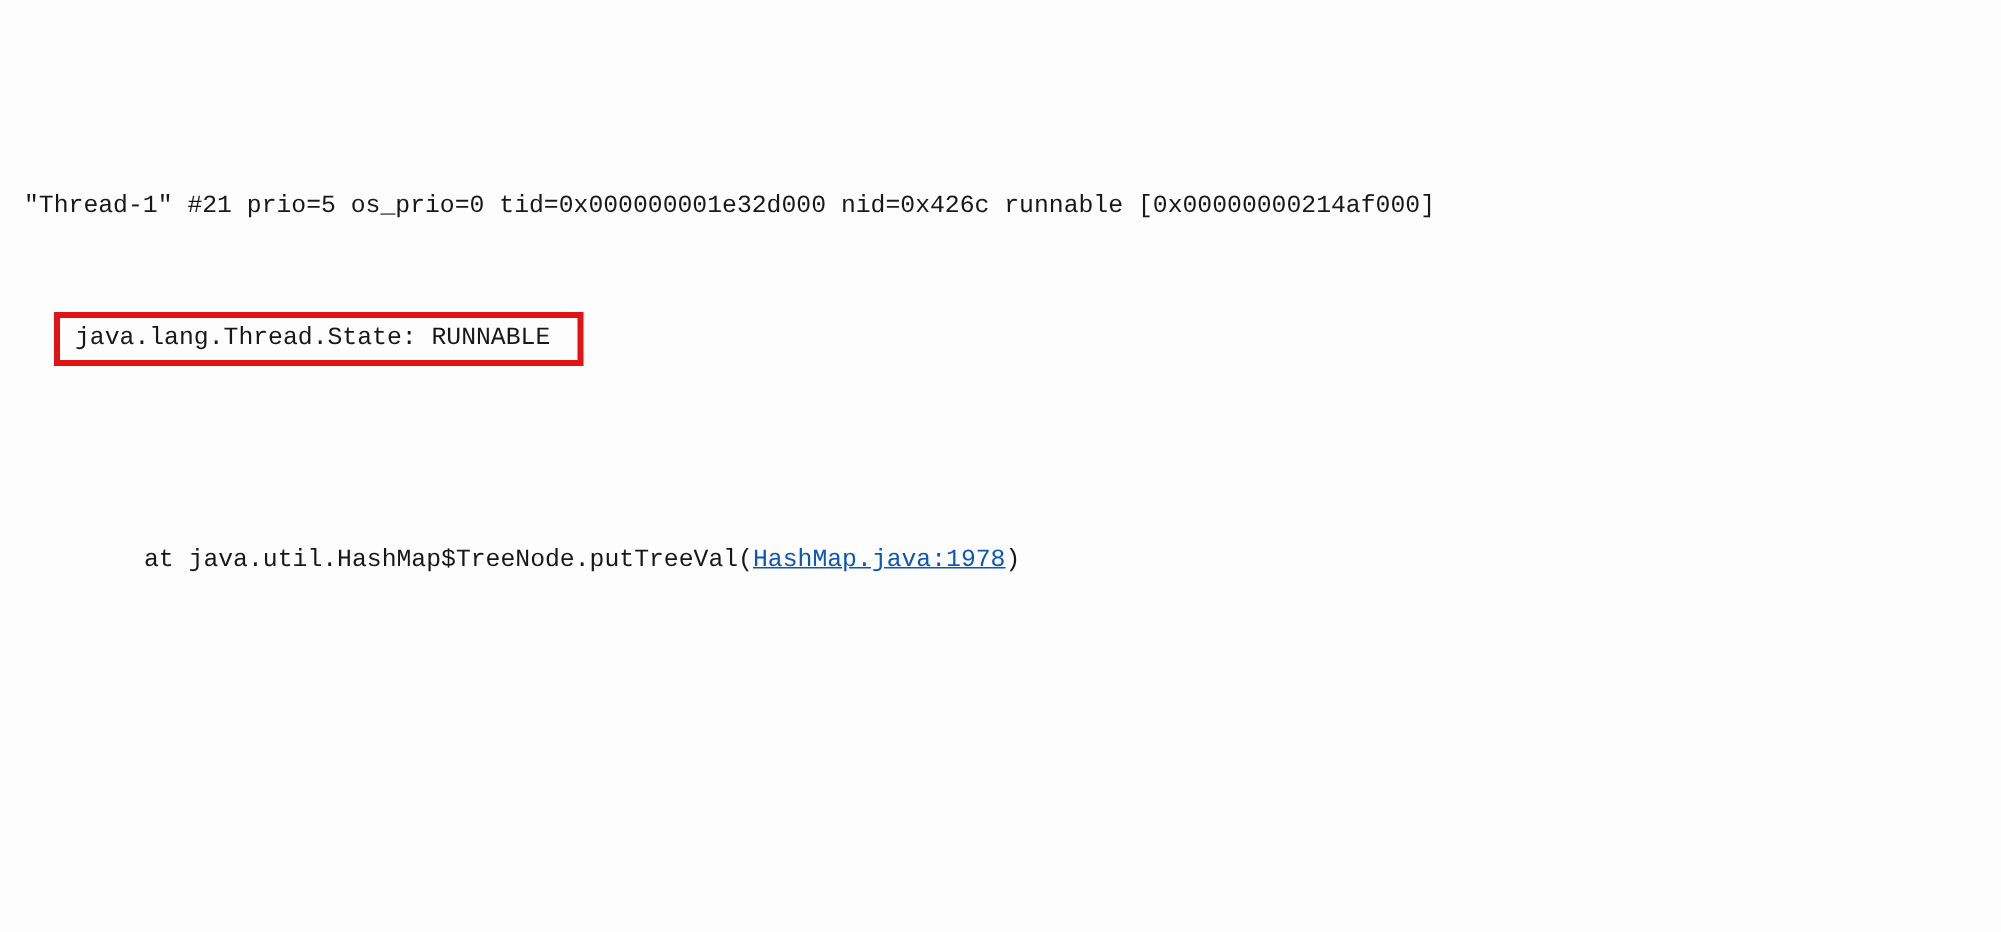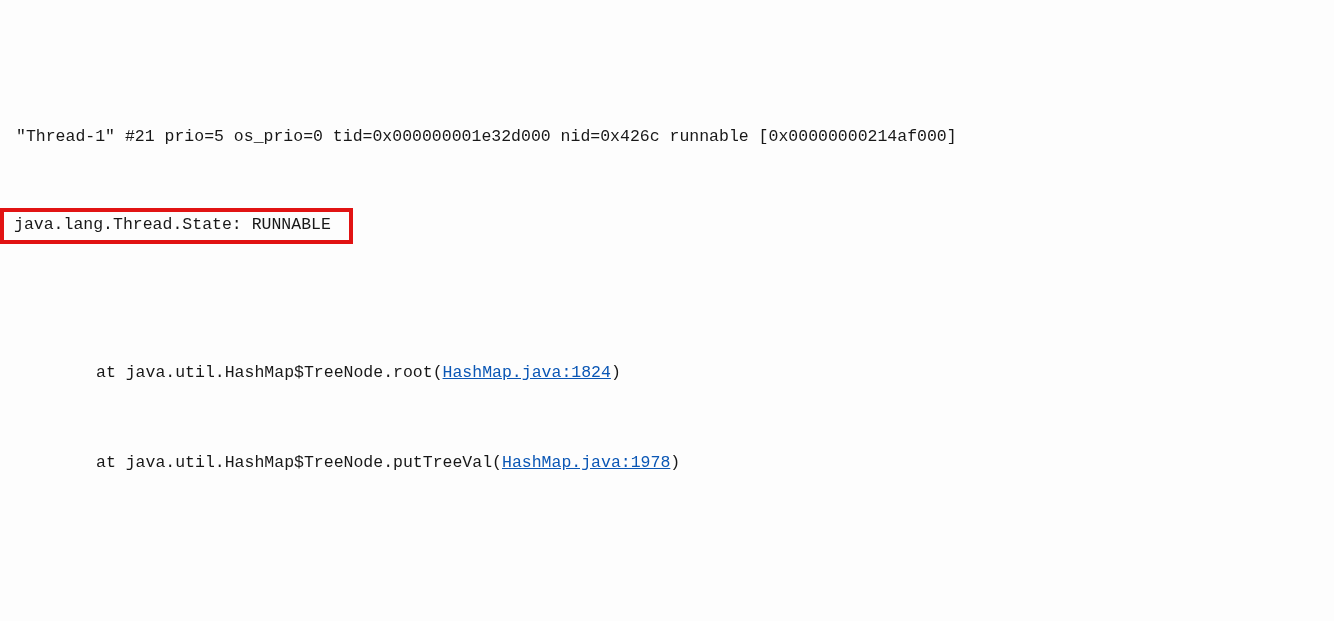--- a/index.html
+++ b/index.html
@@ -17,20 +17,21 @@
   .dump {
     padding: 2px 0 0 0;
     white-space: pre;
   }
   .thread-header {
     padding-left: 16px;
     color: #181818;
   }
   .state-line {
     display: inline-block;
+    margin-left: 36px;
     border: 4px solid #e11313;
     padding: 2px 18px 4px 10px;
     color: #181818;
     line-height: 22px;
   }
   .state-row {
     height: 30px;
     display: flex;
     align-items: flex-end;
     margin-top: 2px;
@@ -63,21 +64,20 @@
 <body>
 
 <div class="dump">
 
   
   <div class="thread-header">"Thread-1" #21 prio=5 os_prio=0 tid=0x000000001e32d000 nid=0x426c runnable [0x00000000214af000]</div>
   <div class="state-row overlap-up">
     <span class="state-line">java.lang.Thread.State: RUNNABLE</span>
   </div>
   <div class="stack">
-    <div class="frame"><span class="method">at java.util.HashMap$TreeNode.root</span><span class="paren">(</span><a class="srclink">HashMap.java:1824</a><span class="paren">)</span></div>
     <div class="frame"><span class="method">at java.util.HashMap$TreeNode.putTreeVal</span><span class="paren">(</span><a class="srclink">HashMap.java:1978</a><span class="paren">)</span></div>
     
     
     
   </div>
 
   
 
   
   

